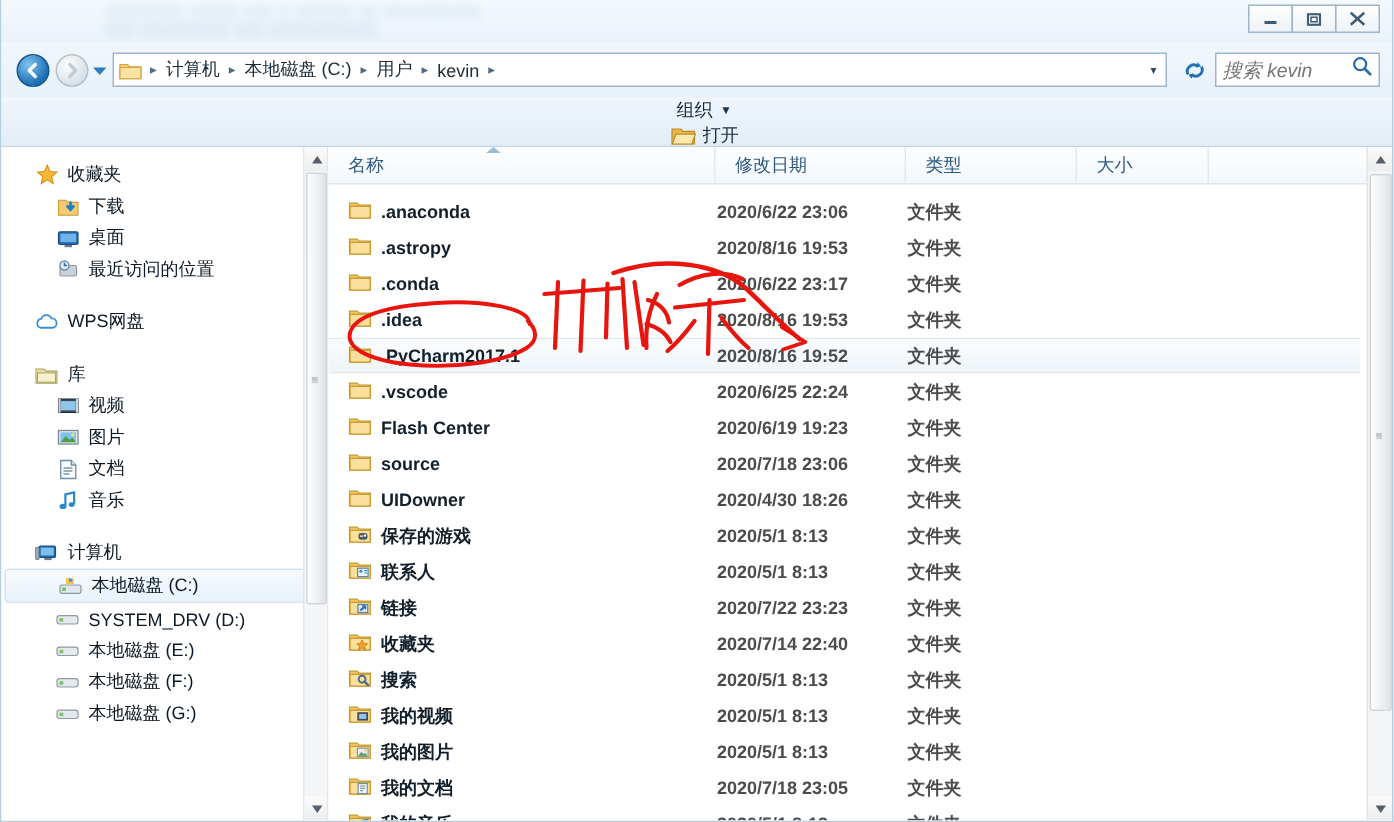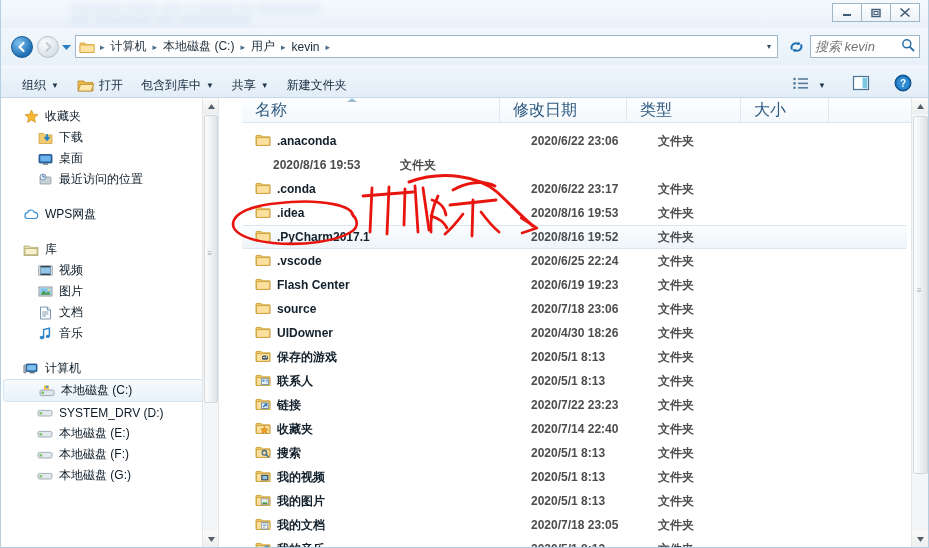--- a/index.html
+++ b/index.html
@@ -160,22 +160,23 @@
   #search-icon { margin-left: auto; color: #2a6ea8; }
 
   
   #toolbar {
     position: absolute;
     left: 0; top: 65px; right: 0;
     height: 33px;
     background: linear-gradient(#eff6fc, #e3edf7);
     border-bottom: 1px solid #c6d6e4;
     display: flex;
-    align-items: flex-end;
+    align-items: center;
     padding-left: 14px;
+    flex-direction: column;
   }
   .tb-item {
     display: flex;
     align-items: center;
     font-size: 12px;
     color: #14293b;
     height: 24px;
     padding: 0 7px;
     margin-right: 4px;
     white-space: nowrap;
@@ -185,21 +186,20 @@
   .tb-icon-btn {
     display: flex; align-items: center; justify-content: center;
     height: 24px; padding: 0 6px;
   }
 
   
   #body {
     position: absolute;
     left: 0; top: 98px; right: 0; bottom: 0;
     display: flex;
-    gap: 23px;
   }
 
   
   #sidebar {
     position: relative;
     width: 218px;
     flex: none;
     background: #ffffff;
     border-right: 1px solid #dfe6ec;
     overflow: hidden;
@@ -278,21 +278,21 @@
   #colheader {
     position: absolute;
     left: 0; top: 0; right: 0;
     height: 25px;
     background: linear-gradient(#fdfeff, #f3f8fc);
     border-bottom: 1px solid #dce6ee;
     display: flex;
   }
   .col {
     position: relative;
-    font-size: 16px;
+    font-size: 12px;
     color: #2e5a80;
     display: flex;
     align-items: center;
     padding-left: 13px;
     border-right: 1px solid #e1e9f0;
     height: 25px;
   }
   .col-name { width: 258px; }
   .col-date { width: 127px; text-align: center; }
   .col-type { width: 114px; }
@@ -331,21 +331,21 @@
   }
   .f-name {
     width: 258px;
     display: flex;
     align-items: center;
     padding-left: 13px;
     white-space: nowrap;
     overflow: hidden;
   }
   .f-ic { width: 16px; height: 16px; flex: none; margin-right: 6px; }
-  .f-date { width: 127px; color: #4c4c4c; padding-left: 1px; margin-left: 30px; }
+  .f-date { width: 127px; color: #4c4c4c; padding-left: 1px; }
   .f-type { width: 114px; color: #4c4c4c; padding-left: 1px; }
   .f-size { width: 88px; color: #4c4c4c; }
 
   
   #main-scroll {
     position: absolute;
     right: 0; top: 0; bottom: 0;
     width: 17px;
     background: #f4f5f6;
     border-left: 1px solid #e3e6e8;
@@ -735,20 +735,27 @@
                   <path d="M1 2.4 h5.2 l1.2 1.4 H15 V12.4 H1 Z" fill="#f0c564" stroke="#c79c33" stroke-width=".8"></path>
                   <path d="M1.4 4.6 h13.4 v7.8 H1.4 Z" fill="#fbdf9c" stroke="#c79c33" stroke-width=".8"></path>
                 </svg></span>
               <span>.anaconda</span>
             </div>
             <div class="f-date">2020/6/22 23:06</div>
             <div class="f-type">文件夹</div>
             <div class="f-size"></div>
           </div>
           <div class="frow">
+            <div class="f-name">
+              <span class="f-ic"><svg width="16" height="14" viewBox="0 0 16 14">
+                  <path d="M1 2.4 h5.2 l1.2 1.4 H15 V12.4 H1 Z" fill="#f0c564" stroke="#c79c33" stroke-width=".8"></path>
+                  <path d="M1.4 4.6 h13.4 v7.8 H1.4 Z" fill="#fbdf9c" stroke="#c79c33" stroke-width=".8"></path>
+                </svg></span>
+              <span>.astropy</span>
+            </div>
             <div class="f-date">2020/8/16 19:53</div>
             <div class="f-type">文件夹</div>
             <div class="f-size"></div>
           </div>
           <div class="frow">
             <div class="f-name">
               <span class="f-ic"><svg width="16" height="14" viewBox="0 0 16 14">
                   <path d="M1 2.4 h5.2 l1.2 1.4 H15 V12.4 H1 Z" fill="#f0c564" stroke="#c79c33" stroke-width=".8"></path>
                   <path d="M1.4 4.6 h13.4 v7.8 H1.4 Z" fill="#fbdf9c" stroke="#c79c33" stroke-width=".8"></path>
                 </svg></span>

